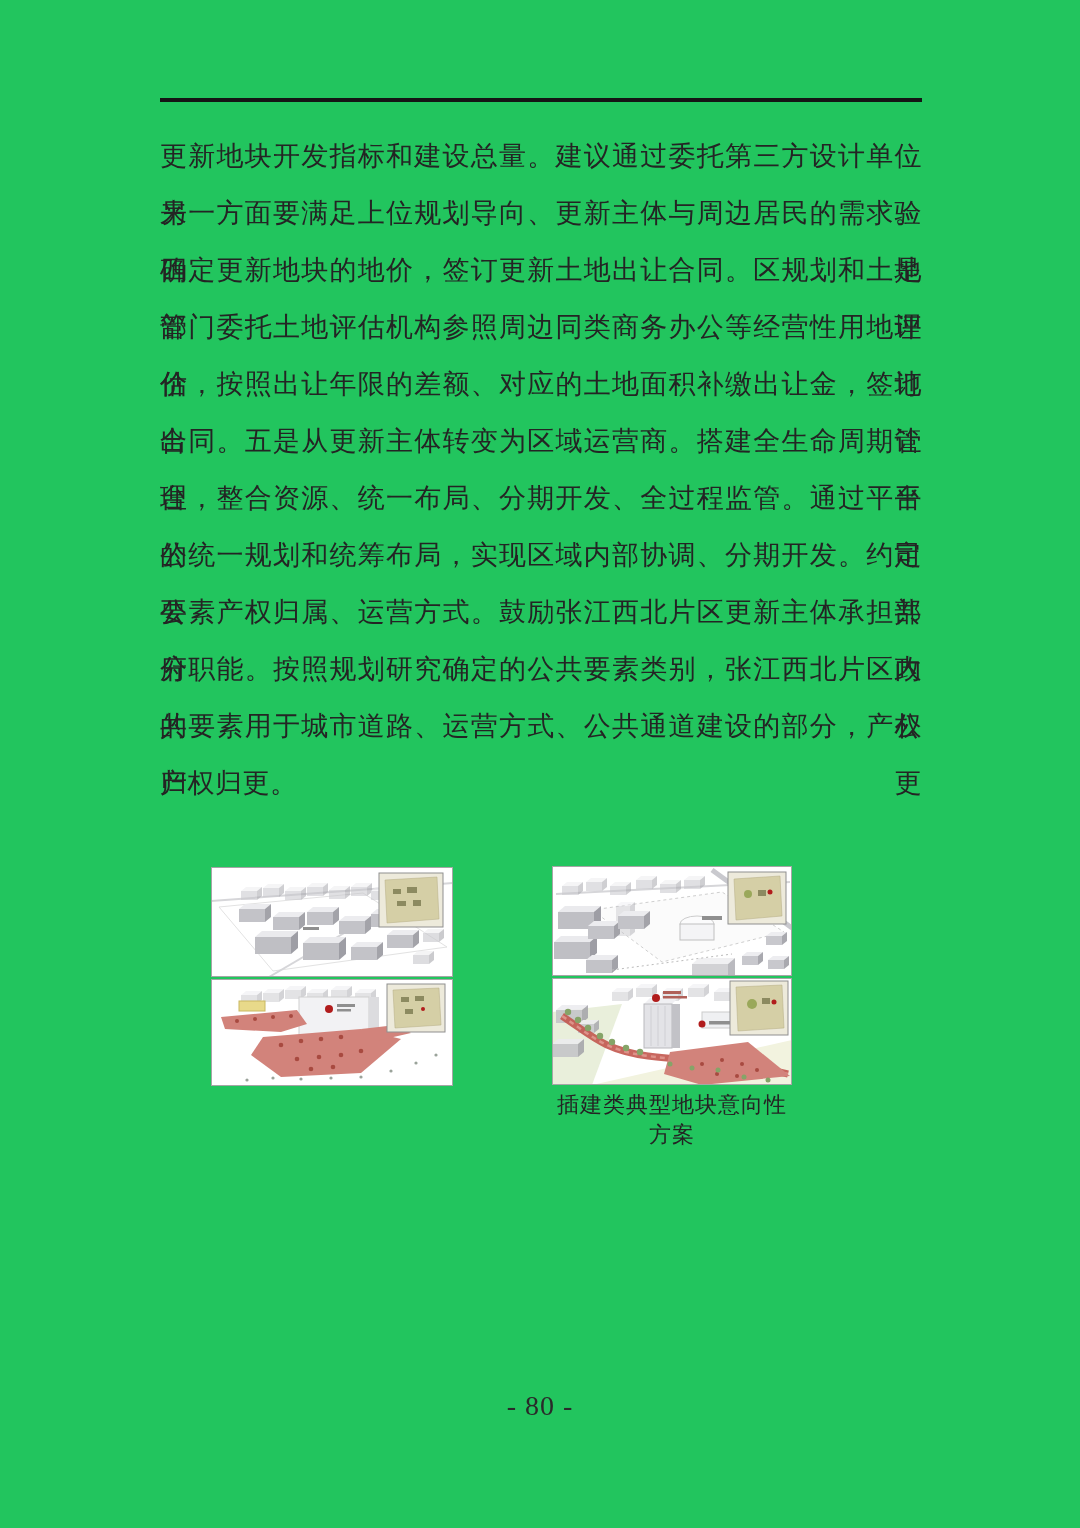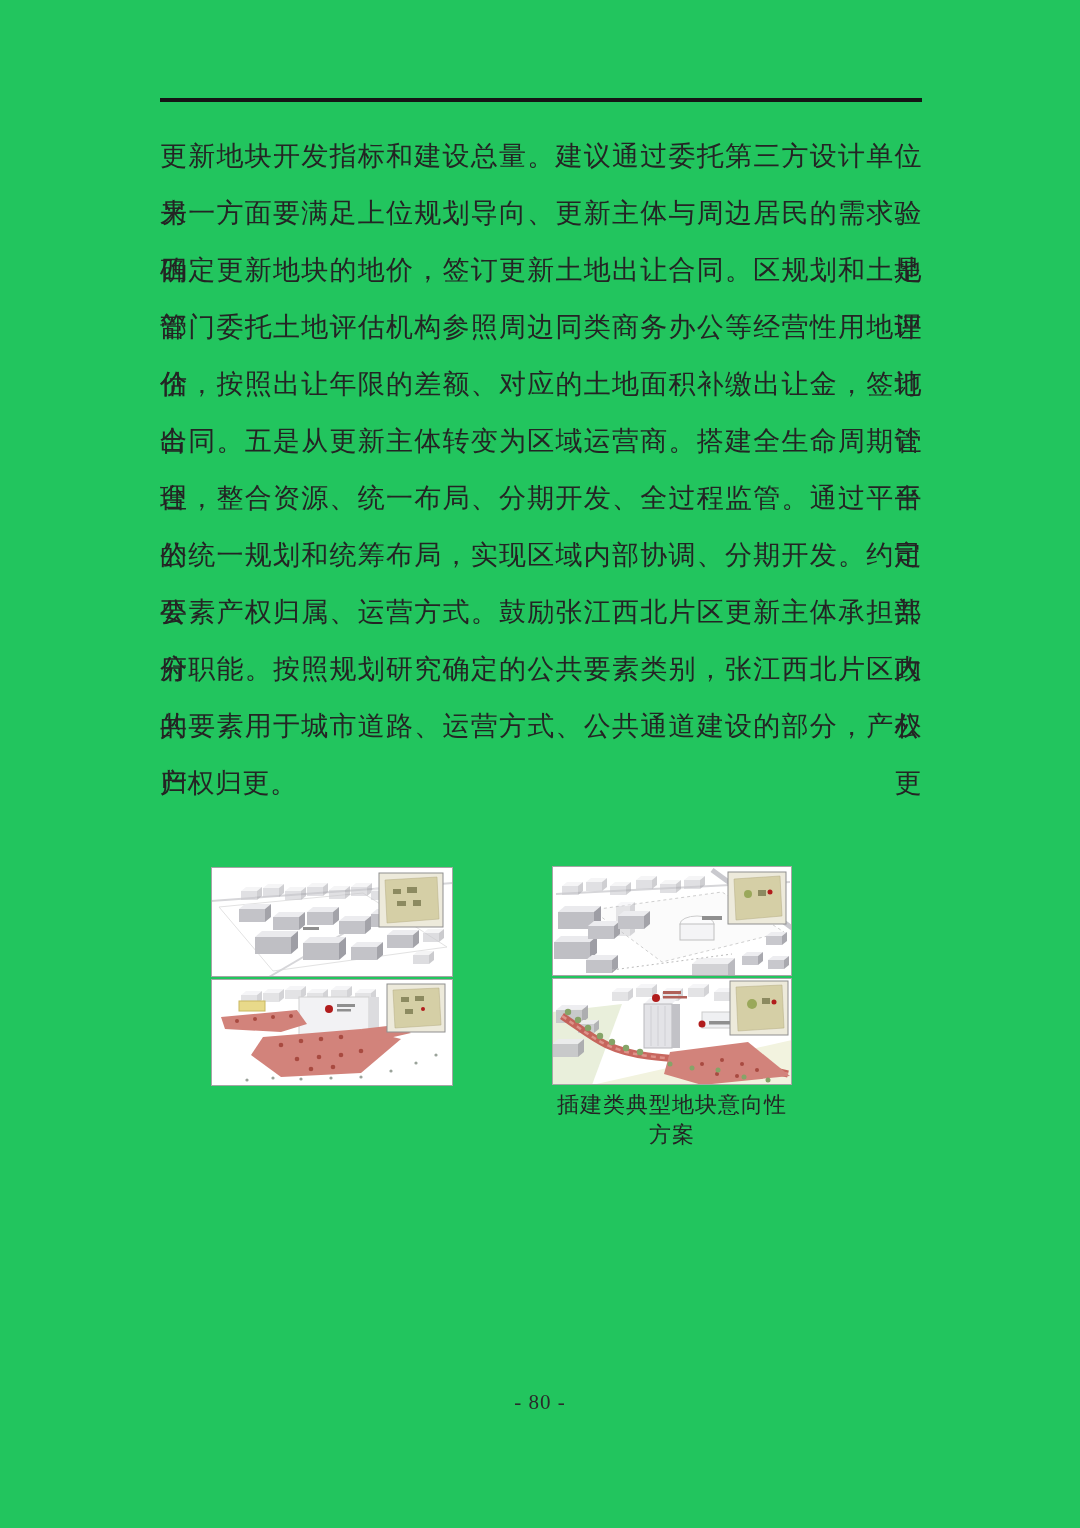--- a/index.html
+++ b/index.html
@@ -16,21 +16,21 @@
     text-align:justify;text-align-last:justify;letter-spacing:0.5px;white-space:normal;
   }
   .line.last{text-align-last:left;}
   .para2 .line:first-child{text-indent:54px;}
   .figure{position:absolute;}
   #fig1{left:211px;top:867px;width:242px;}
   #fig2{left:552px;top:866px;width:240px;}
   .panel{display:block;background:#ffffff;margin-bottom:2px;}
   .figcap{margin-top:5px;text-align:center;font-size:22px;color:#242424;letter-spacing:1px;}
   #fig1 .figcap{transform:translateX(-14px);}
-  .pageno{position:absolute;top:1390px;left:0;width:100%;text-align:center;font-size:21px;color:#2a2a2a;letter-spacing:1px;}
+  .pageno{position:absolute;top:1390px;left:0;width:100%;text-align:center;font-size:28px;color:#2a2a2a;letter-spacing:1px;}
   
   .frame{fill:none;stroke:#a6a6a6;stroke-width:1;}
   .inset{fill:#edeadb;stroke:#8f8f8f;stroke-width:1;}
   .insetland{fill:#d5cfa6;stroke:#b4ad84;stroke-width:0.5;}
   .plaza{fill:#d2837b;}
   .tree{fill:#a84a40;}
   .gtree{fill:#85a468;}
   .mark{fill:#b11c1c;}
   .lbl{fill:#8f8f8f;}
   .rlbl{fill:#b06058;}

